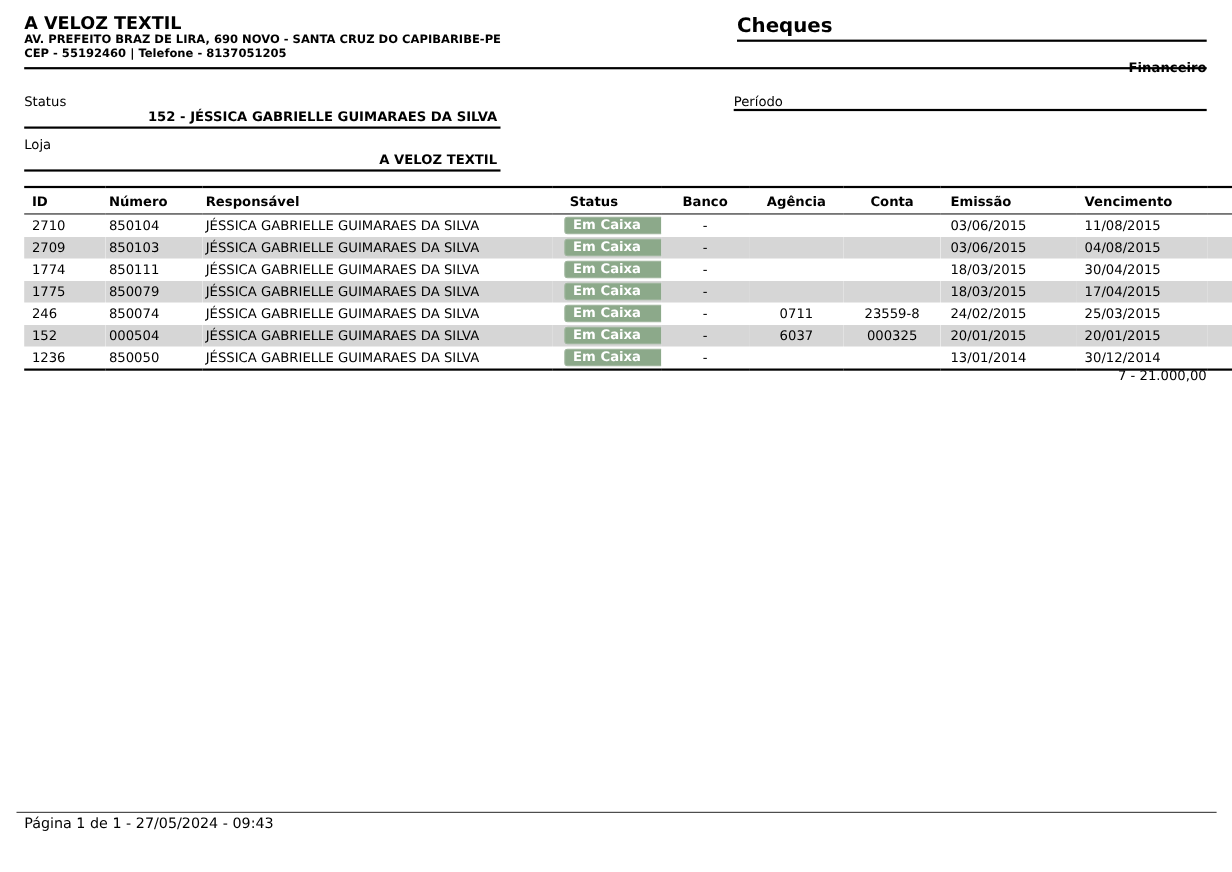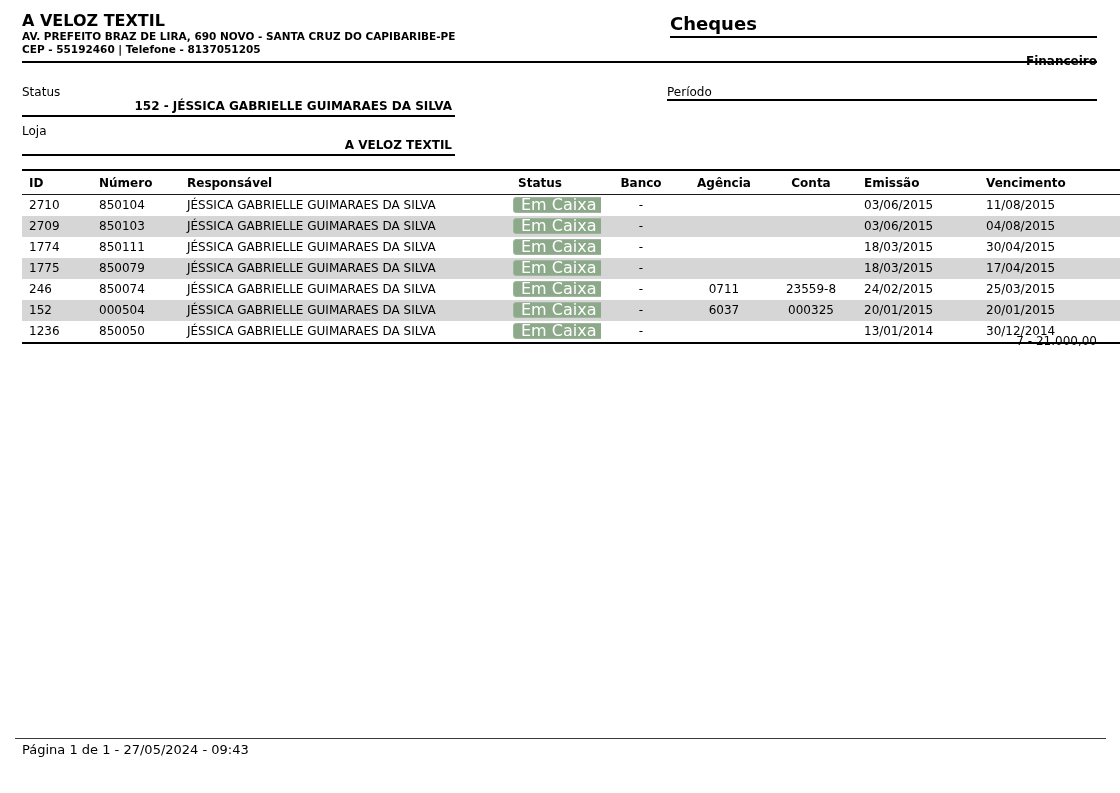--- a/index.html
+++ b/index.html
@@ -51,21 +51,21 @@
   th.col-status { padding-left:16px; }
   th.col-banco, th.col-agencia, th.col-conta, td.center { text-align:center; }
   th.col-emissao, td.cell-emissao { padding-left:9px; }
   th.col-venc, td.cell-venc { padding-left:7px; }
   th.col-valor, td.valor { text-align:right; padding-right:2px; }
   td.valor { font-weight:bold; }
   .badge {
     display:inline-block; margin-left:8px;
     background:var(--badge-bg); color:var(--badge-text);
     border:1px solid var(--badge-border); border-radius:3px;
-    font-size:16px; font-weight:normal; line-height:13px; padding:0px 24px 1px 7px;
+    font-size:12px; font-weight:bold; line-height:13px; padding:0px 24px 1px 7px;
   }
   .table-summary { left:22px; top:334px; width:1075px; font-size:12px; text-align:right; padding-right:2px; }
 
   
   .footer-line { left:15px; top:738px; width:1091px; height:1px; background:#3a3a3a; }
   .footer-text { left:22px; top:742px; font-size:13px; }
 </style>
 </head>
 <body style="--badge-bg: #8ca98a; --badge-border: #9fb59d; --badge-text: #ffffff; --zebra: #d6d6d6;">
 

